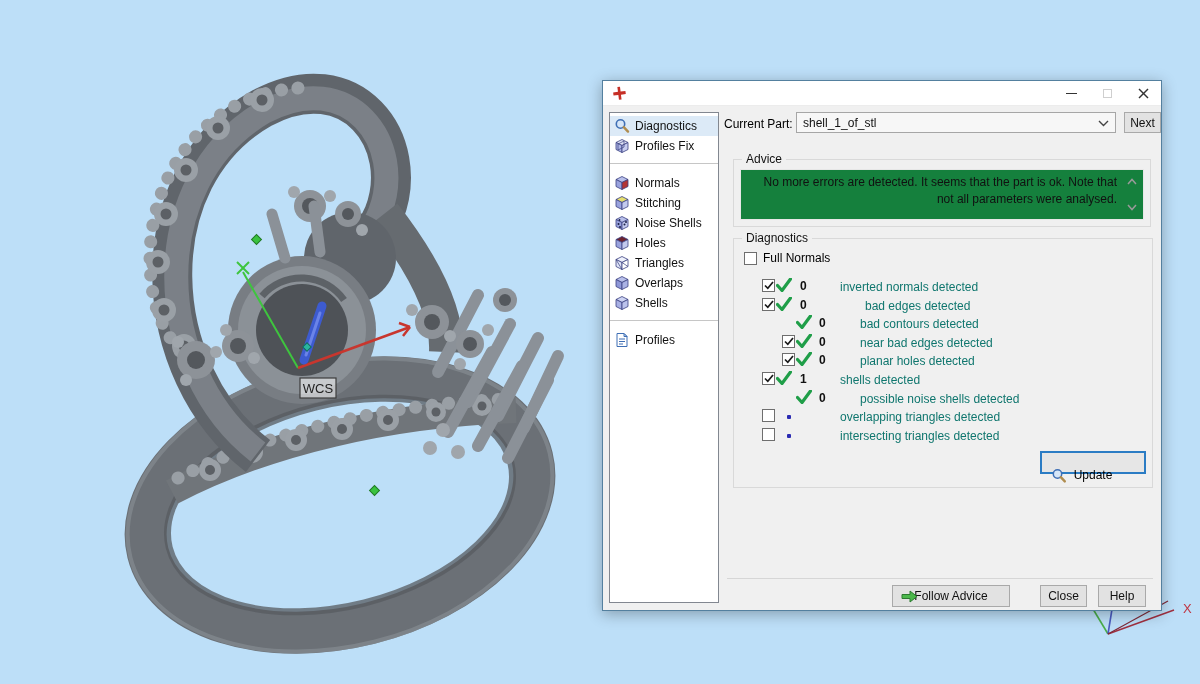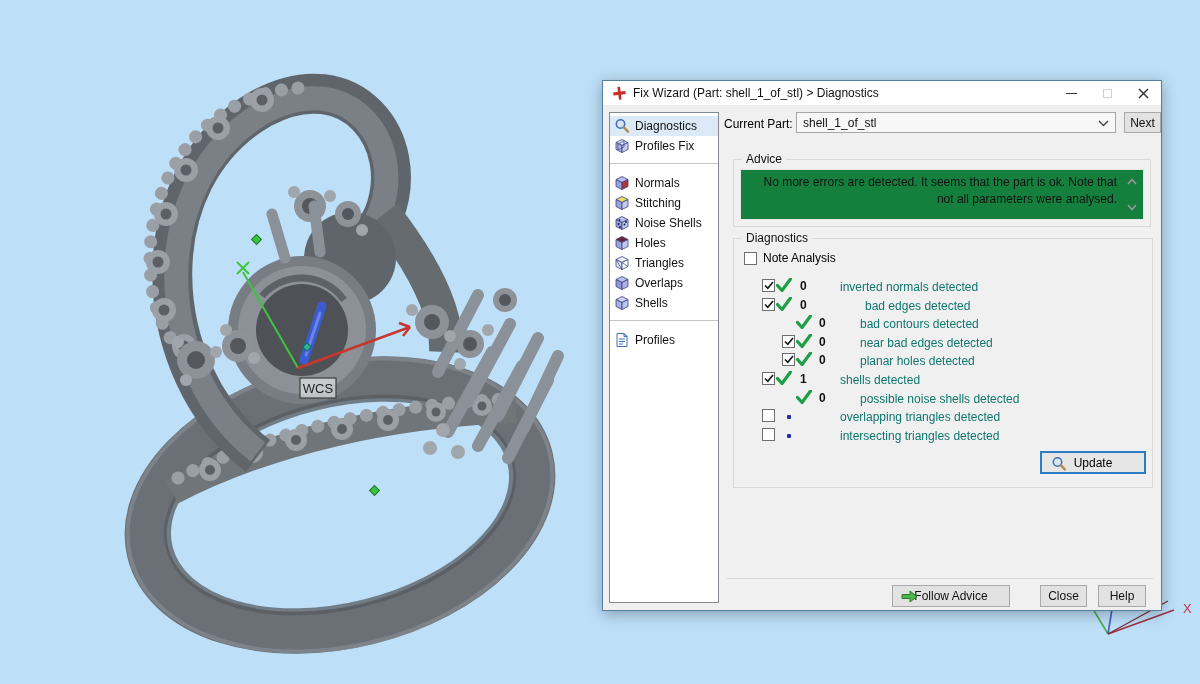--- a/index.html
+++ b/index.html
@@ -59,21 +59,21 @@
   .diag-row { position:absolute; left:0; height:18px; width:100%; }
   .diag-row .cb { position:absolute; top:1px; }
   .diag-row .glyph { position:absolute; top:0px; }
   .diag-row .dot { position:absolute; top:7px; width:4px; height:4px; background:#2a2ab2; border-radius:1px; }
   .diag-row .cnt { position:absolute; top:1px; font-size:12px; font-weight:bold; color:#111; }
   .diag-row .dlbl { position:absolute; top:2px; font-size:12px; color:#0f766e; white-space:nowrap; }
 
   .update-btn { position:absolute; left:306px; top:212px; width:106px; height:23px;
     border:2px solid #2b7cc4; background:#e6e6e6; }
   .update-btn .bico { position:absolute; left:9px; top:3px; }
-  .upd-wrap { position:relative; width:100%; height:100%; display:flex; align-items:center; justify-content:center; }
+  .upd-wrap { position:relative; width:100%; height:100%; display:flex; align-items:center; justify-content:center;margin-top:12px; }
 
   .footer-sep { position:absolute; left:124px; right:8px; top:497px; height:1px; background:#d6d6d6; }
   .fa-btn { position:absolute; left:289px; top:504px; width:118px; height:22px; }
   .fa-btn .bico { position:absolute; left:8px; top:3px; }
   .close-btn { position:absolute; left:437px; top:504px; width:47px; height:22px; }
   .help-btn { position:absolute; left:495px; top:504px; width:48px; height:22px; }
   .rel { position:relative; width:100%; height:100%; display:flex; align-items:center; justify-content:center; }
 </style>
 </head>
 <body>
@@ -228,21 +228,20 @@
   </svg>
 
   <div class="dialog">
 
     <div class="titlebar">
       <span class="appicon">
         <svg width="15" height="15" viewBox="0 0 16 16">
             <path d="M6.6,0.8 L9.4,0.8 9.4,6 14.6,6 14.6,9.4 9.4,9.4 9.4,14.6 6.6,14.6 6.6,9.4 1.4,9.4 1.4,6 6.6,6 Z" fill="#c62f26" transform="rotate(-7 8 8)"></path>
           </svg>
       </span>
-      <span class="titletext">Fix Wizard (Part: shell_1_of_stl) &gt; Diagnostics</span>
       <span class="winbtns">
         <span class="winbtn">
             <span class="minbar"></span>
           </span>
         <span class="winbtn">
             <span class="maxbox"></span>
           </span>
         <span class="winbtn">
           <svg width="11" height="11" viewBox="0 0 11 11">
               <line x1="1" y1="1" x2="10" y2="10" stroke="#333" stroke-width="1.4"></line>
@@ -391,21 +390,21 @@
               <polyline points="2,4 6,8.5 10,4" fill="none" stroke="#9a9a9a" stroke-width="1.5"></polyline>
             </svg>
         </span>
       </div>
     </div>
 
     <div class="groupbox gb-diag">
       <span class="gb-title">Diagnostics</span>
       <div class="fa-row">
         <span class="cb"></span>
-        <span class="fa-lbl">Note Analysis</span>
+        <span class="fa-lbl">Full Normals</span>
       </div>
       <div>
           <div class="diag-row" style="top: 39px;">
             <span class="cb" style="left: 28px;">
               <svg width="10" height="9" viewBox="0 0 10 9">
                 <polyline points="1,4.5 3.8,7.3 9,1" fill="none" stroke="#1a1a1a" stroke-width="1.7"></polyline>
               </svg>
             </span>
             <span class="glyph" style="left: 42px;"><svg width="16" height="14" viewBox="0 0 16 14">
                 <path d="M1.5,7.5 L6,12.5 L14.5,1" fill="none" stroke="#1f9e48" stroke-width="3.2" stroke-linecap="round" stroke-linejoin="round"></path>

